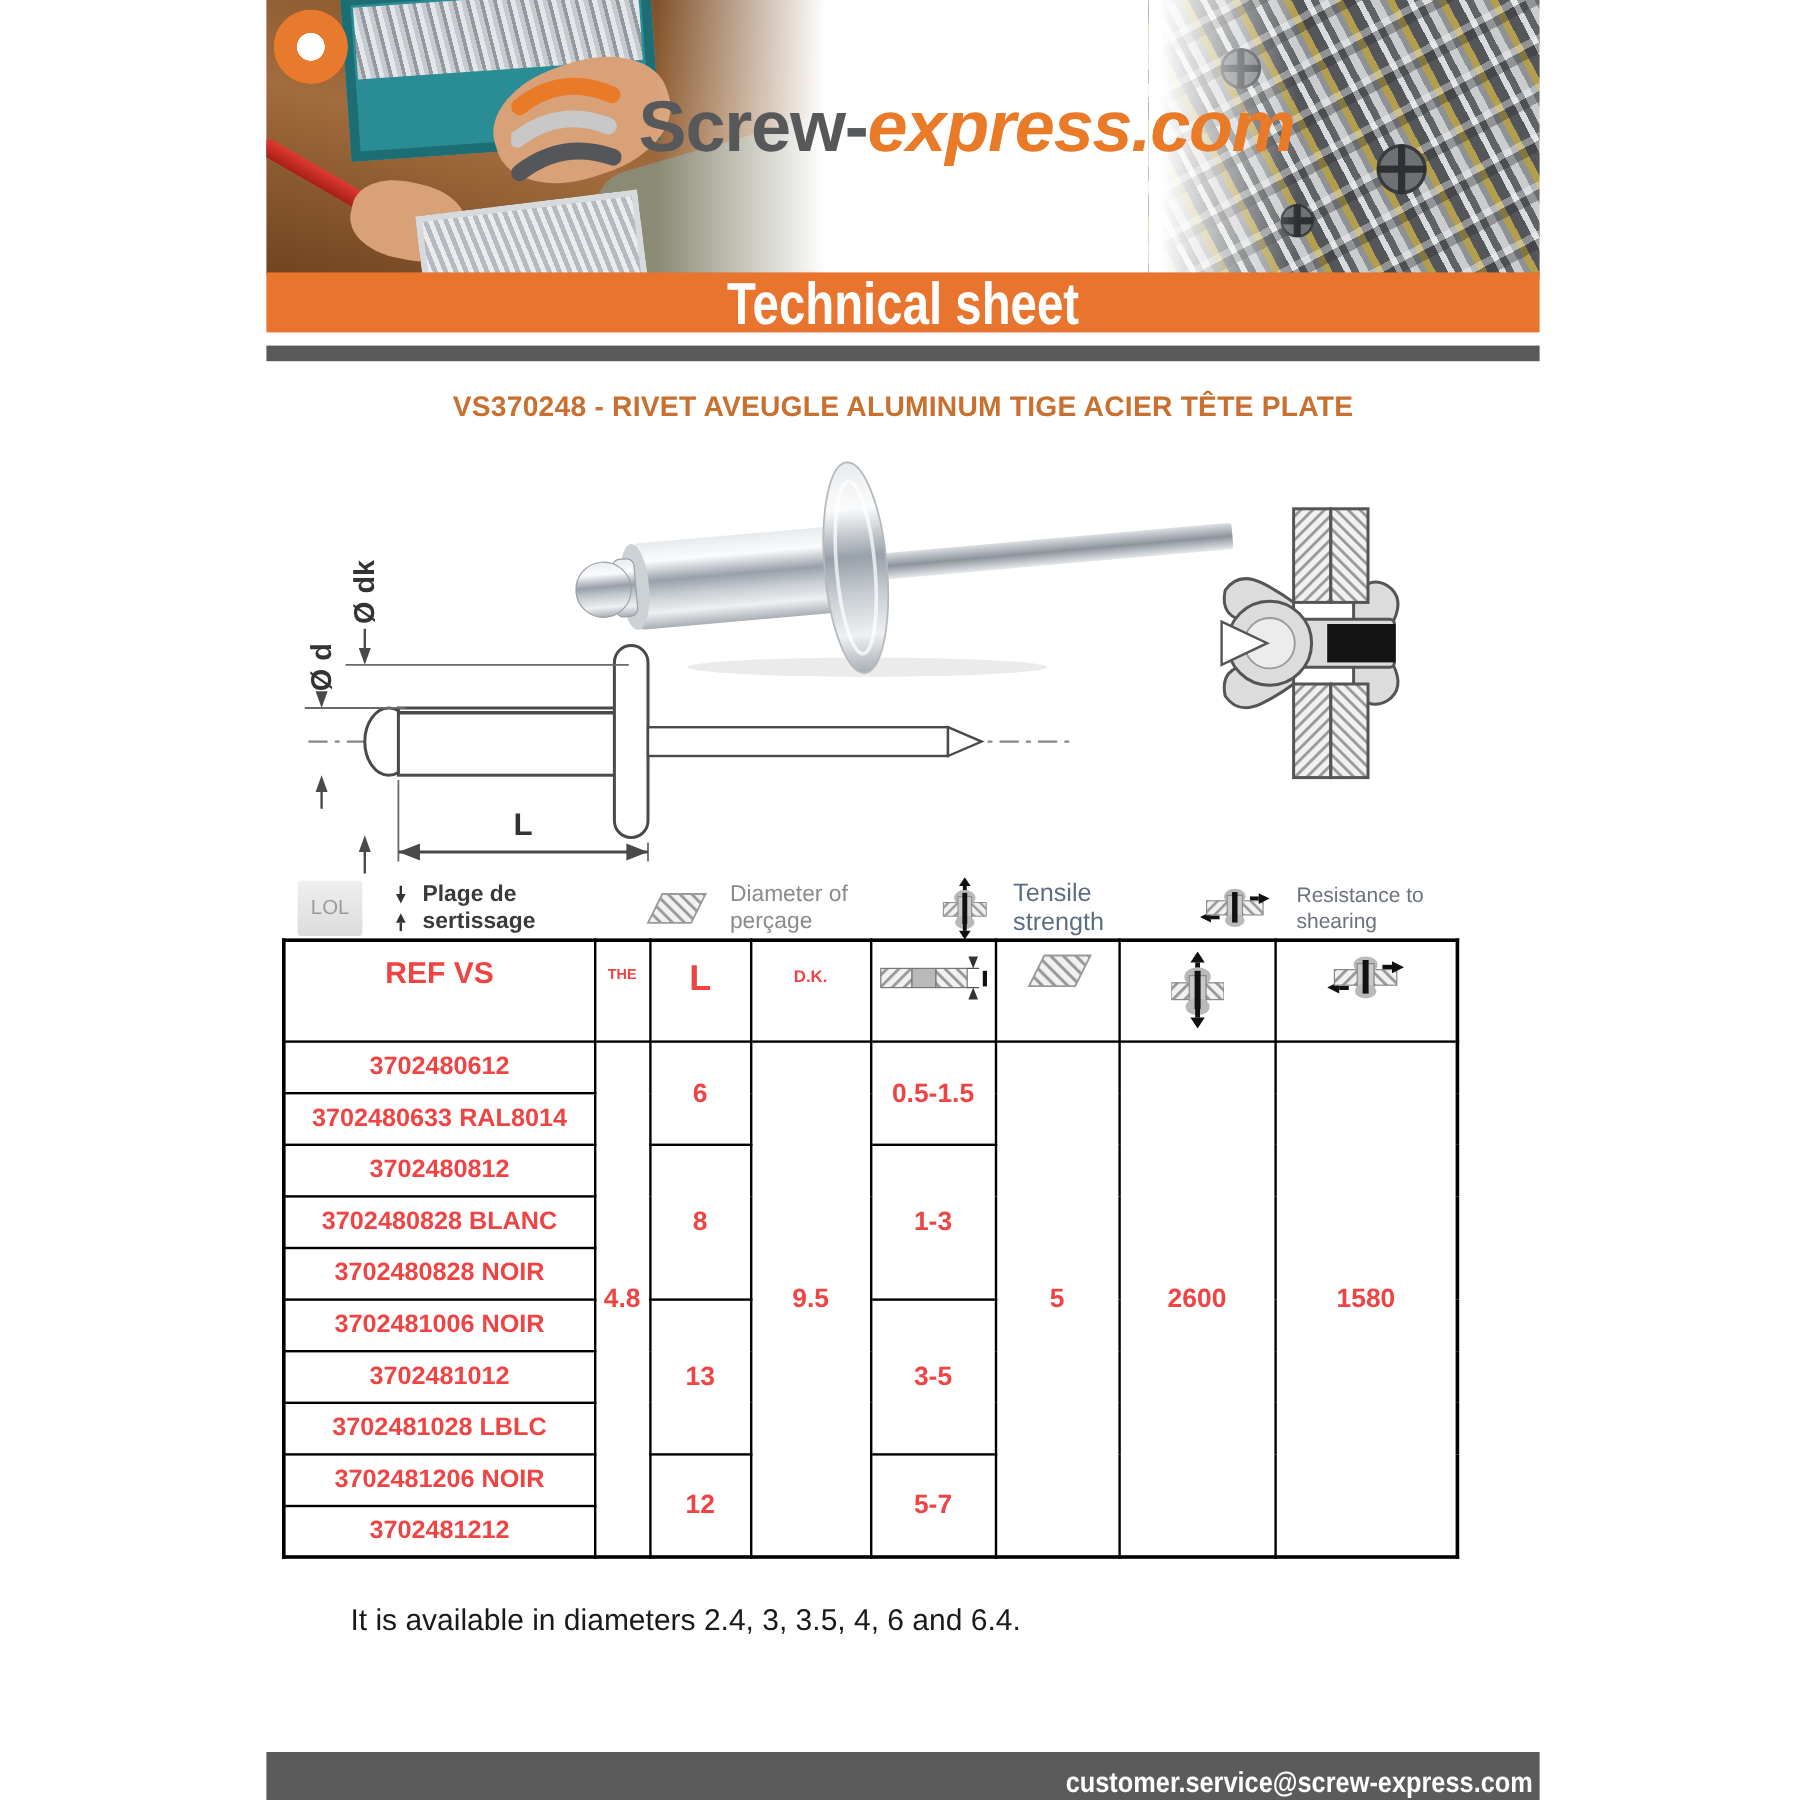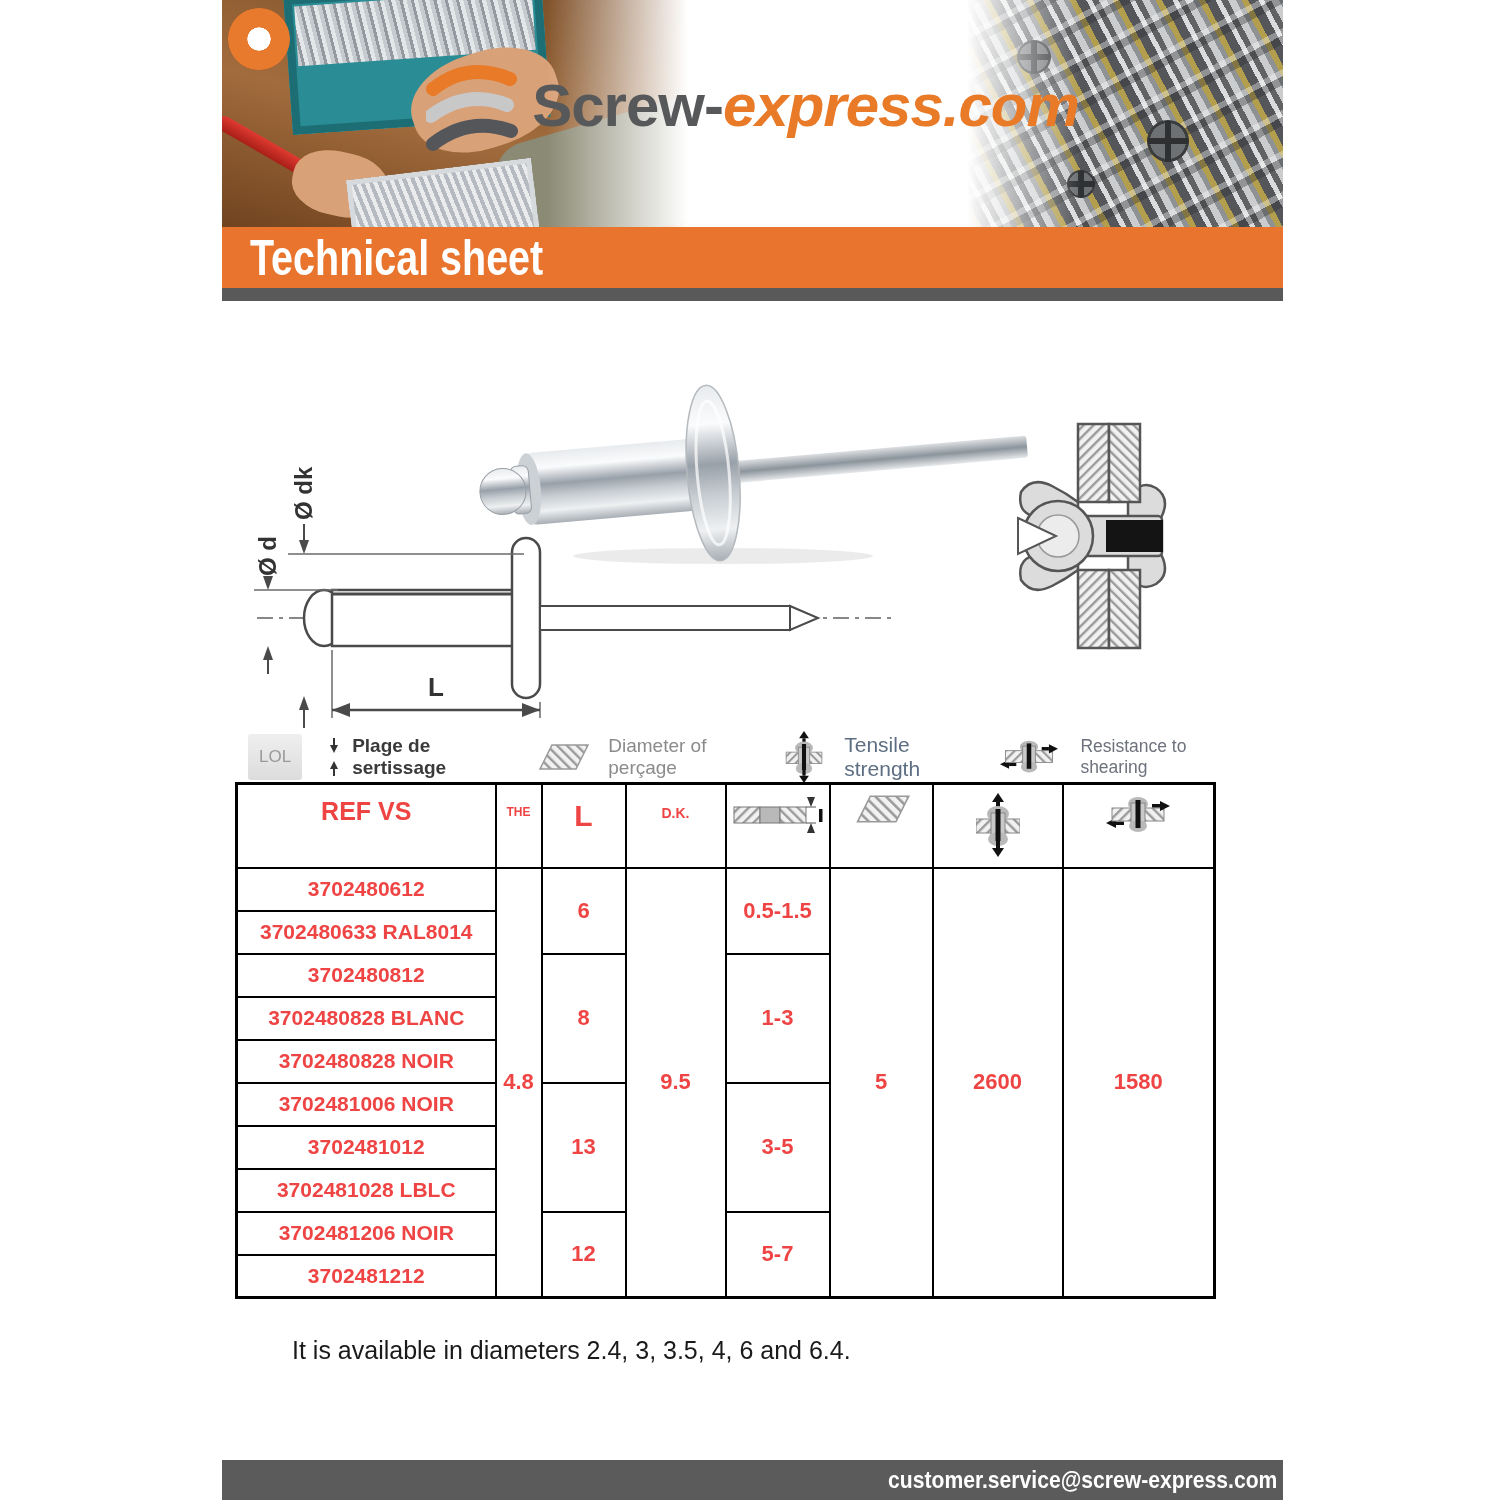--- a/index.html
+++ b/index.html
@@ -43,22 +43,22 @@
         radial-gradient(circle,#6e7174 0 60%,#3a3c3e 61%);}
 
   
   .logo-wrap{position:absolute;left:222px;top:58px;width:1061px;display:flex;
       justify-content:center;align-items:center;gap:14px;}
   .logo-text{font-size:60px;font-weight:bold;letter-spacing:-1px;line-height:1;}
   .logo-text .p1{color:#57585a;}
   .logo-text .p2{color:#e87a28;font-style:italic;}
 
   
-  .banner{position:absolute;left:222px;top:227px;width:1061px;height:61px;background:#e8742d;
-      display:flex;align-items:center;justify-content:flex-start;}
+  .banner{position:absolute;left:222px;top:227px;width:1061px;height:50px;background:#e8742d;
+      display:flex;align-items:center;justify-content:center;}
   .banner span{color:#fff;font-size:47px;font-weight:800;display:inline-block;
       transform:scaleX(.84) scaleY(1.05);letter-spacing:0;}
   .gray-strip{position:absolute;left:222px;top:288px;width:1061px;height:13px;background:#595959;}
 
   .doc-title{position:absolute;left:222px;top:326px;width:1061px;text-align:center;
       color:#c8702f;font-size:23.5px;font-weight:bold;letter-spacing:.2px;}
 
   
   .abs{position:absolute;}
 
@@ -85,21 +85,21 @@
   th.h-the{font-size:12px;padding-top:20px;}
   th.h-l{font-size:30px;padding-top:14px;}
   th.h-dk{font-size:14px;padding-top:20px;}
   th.h-ic{padding-top:8px;}
   td.ref{font-size:21px;font-weight:bold;}
   td.val{font-size:22px;font-weight:bold;}
 
   .note{position:absolute;left:292px;top:1336px;font-size:25px;color:#1a1a1a;}
 
   .email-bar{position:absolute;left:222px;top:1460px;width:1061px;height:40px;background:#5b5b5b;
-      display:flex;align-items:center;justify-content:flex-end;}
+      display:flex;align-items:flex-end;justify-content:flex-end;}
   .email-bar span{color:#fff;font-size:24px;font-weight:bold;transform:scaleX(.88);
       transform-origin:right center;margin-right:6px;display:inline-block;}
 </style>
 </head>
 <body>
 
 <svg width="0" height="0" style="position:absolute" aria-hidden="true">
   <defs>
     <pattern id="pA" width="7" height="7" patternUnits="userSpaceOnUse" patternTransform="rotate(45)">
       <rect width="7" height="7" fill="#f1f1f1"></rect>
@@ -155,20 +155,21 @@
       <path d="M7,86 Q43,58 85,73" fill="none" stroke="#55565a" stroke-width="14" stroke-linecap="round"></path>
     </svg>
     <div class="logo-text"><span class="p1">Screw-</span><span class="p2">express.com</span></div>
   </div>
 
   <div class="banner">
     <span>Technical sheet</span>
   </div>
   <div class="gray-strip"></div>
 
+  <div class="doc-title">VS370248 - RIVET AVEUGLE ALUMINUM TIGE ACIER TÊTE PLATE</div>
 
   <svg class="abs" style="left:468px;top:370px" width="560" height="200" viewBox="0 0 560 200">
     <ellipse cx="255" cy="186" rx="150" ry="8" fill="rgba(0,0,0,0.08)"></ellipse>
     <g transform="rotate(-5 280 100)">
       <rect x="245" y="90" width="315" height="22" rx="3" fill="url(#metRod)"></rect>
       <rect x="58" y="64" width="182" height="72" rx="8" fill="url(#met)"></rect>
       <ellipse cx="60" cy="100" rx="12" ry="36" fill="#ccd1d5"></ellipse>
       <rect x="43" y="76" width="18" height="48" rx="6" fill="url(#met)" stroke="#9aa0a6" stroke-width="1"></rect>
       <circle cx="34" cy="100" r="23" fill="url(#met)" stroke="#9aa0a6" stroke-width="1"></circle>
       <ellipse cx="245" cy="100" rx="26" ry="88" fill="url(#met)" stroke="#b4b9bd" stroke-width="1.5"></ellipse>

